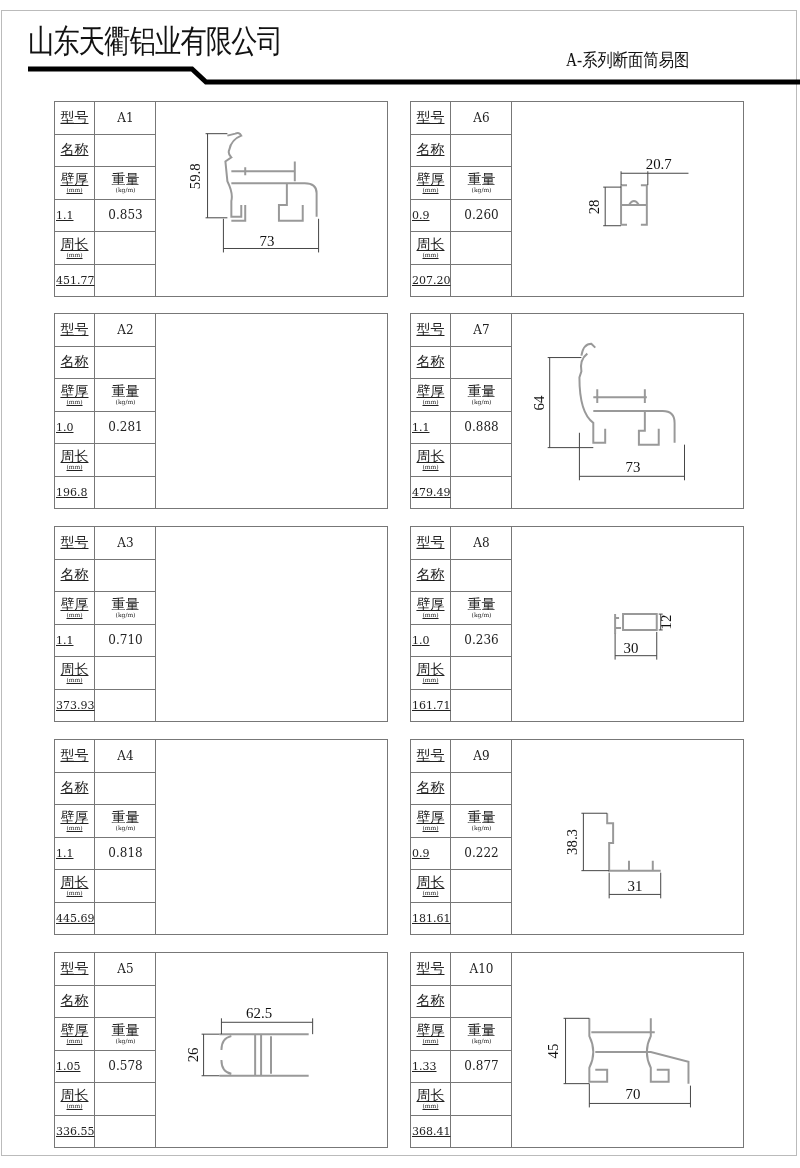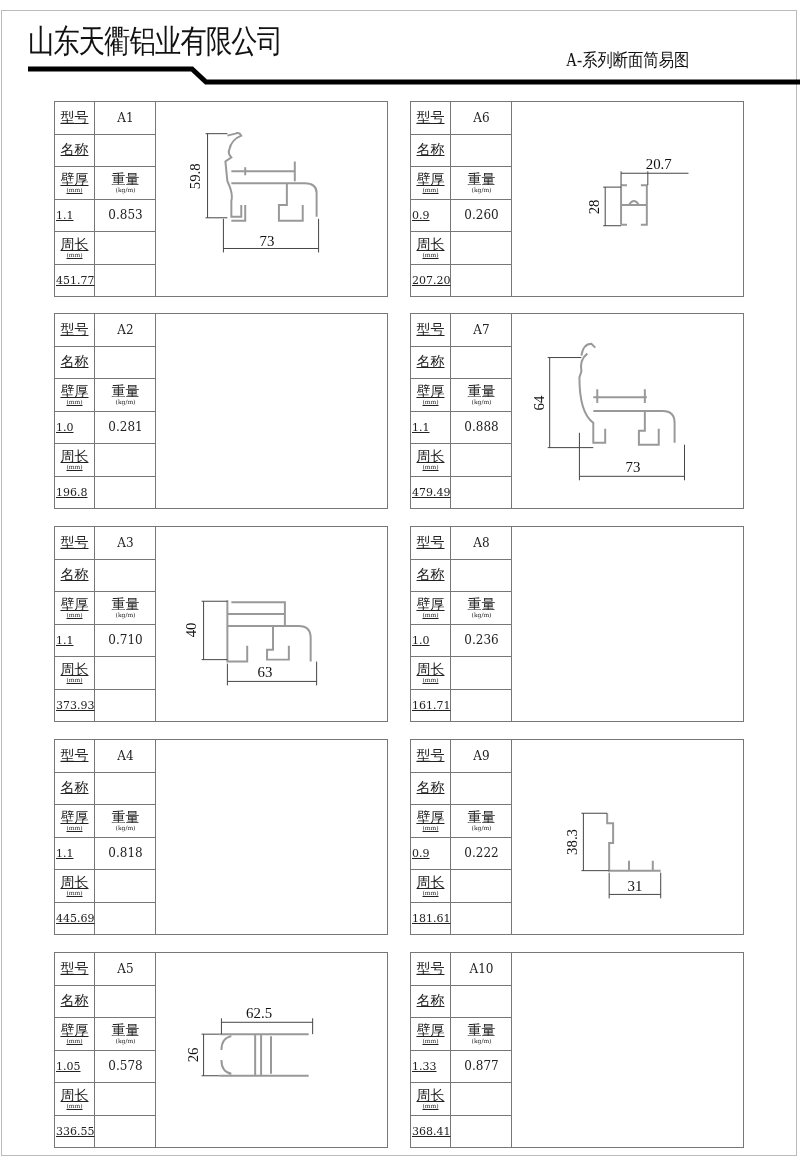--- a/index.html
+++ b/index.html
@@ -289,33 +289,20 @@
               <span class="unit">(mm)</span>
             </div>
           </div>
        <div class="c2"></div>
      </div>
      <div class="row" style="top:162.5px;border-bottom:none">
        <div class="c1 left val">373.93</div>
        <div class="c2"></div>
      </div>
    </div>
-   <div class="drawing">
-     <svg viewBox="0 0 233 196" preserveAspectRatio="none">
-       <path d="M72 74 L72 136 L92 136 L92 120 M76 76 L130 76 L130 100 M72 88 L130 88 M72 100 L144 100 Q156 100 156 112 L156 136 M118 100 L118 124 L112 124 L112 134 L134 134 L134 120" fill="none" stroke="#999" stroke-width="2"></path>
-           <line x1="46" y1="75" x2="72" y2="75" stroke="#444"></line>
-          <line x1="46" y1="134" x2="72" y2="134" stroke="#444"></line>
-          <line x1="48" y1="75" x2="48" y2="134" stroke="#444"></line>
-           <line x1="72" y1="156" x2="162" y2="156" stroke="#444"></line>
-          <line x1="72" y1="138" x2="72" y2="160" stroke="#444"></line>
-          <line x1="162" y1="136" x2="162" y2="160" stroke="#444"></line>
-       <text class="dim" transform="translate(40,104) rotate(-90)" text-anchor="middle">40</text>
-       <text class="dim" x="110" y="152" text-anchor="middle">63</text>
-     </svg>
-   </div>
     </div>
     <div class="panel" style="left: 410px; top: 526px;">
    <div class="tbl">
      <div class="row" style="top:0">
        <div class="c1">型号</div>
        <div class="c2 val">A8</div>
      </div>
      <div class="row" style="top:32.5px">
        <div class="c1">名称</div>
        <div class="c2 val"></div>
@@ -344,20 +331,33 @@
               <span class="main">周长</span>
               <span class="unit">(mm)</span>
             </div>
           </div>
        <div class="c2"></div>
      </div>
      <div class="row" style="top:162.5px;border-bottom:none">
        <div class="c1 left val">161.71</div>
        <div class="c2"></div>
      </div>
+   </div>
+   <div class="drawing">
+     <svg viewBox="0 0 233 196" preserveAspectRatio="none">
+       <path d="M104 88 L104 108 M104 92 L108 92 M104 102 L110 102 M112 88 L146 88 L146 104 L112 104 Z" fill="none" stroke="#999" stroke-width="2"></path>
+           <line x1="148" y1="88" x2="152" y2="88" stroke="#444"></line>
+          <line x1="148" y1="104" x2="152" y2="104" stroke="#444"></line>
+          <line x1="150" y1="88" x2="150" y2="104" stroke="#444"></line>
+           <line x1="104" y1="130" x2="146" y2="130" stroke="#444"></line>
+          <line x1="104" y1="108" x2="104" y2="134" stroke="#444"></line>
+          <line x1="146" y1="106" x2="146" y2="134" stroke="#444"></line>
+       <text class="dim" transform="translate(160,96) rotate(-90)" text-anchor="middle">12</text>
+       <text class="dim" x="120" y="127" text-anchor="middle">30</text>
+     </svg>
    </div>
     </div>
     <div class="panel" style="left: 54px; top: 739px;">
    <div class="tbl">
      <div class="row" style="top:0">
        <div class="c1">型号</div>
        <div class="c2 val">A4</div>
      </div>
      <div class="row" style="top:32.5px">
        <div class="c1">名称</div>
@@ -543,14 +543,27 @@
               <span class="unit">(mm)</span>
             </div>
           </div>
        <div class="c2"></div>
      </div>
      <div class="row" style="top:162.5px;border-bottom:none">
        <div class="c1 left val">368.41</div>
        <div class="c2"></div>
      </div>
    </div>
+   <div class="drawing">
+     <svg viewBox="0 0 233 196" preserveAspectRatio="none">
+       <path d="M78 66 L78 84 Q86 100 78 116 L78 130 L96 130 L96 118 L84 118 M80 80 L144 80 M140 66 L140 84 Q132 100 140 116 L140 130 L158 130 L158 118 L146 118 M84 100 L140 100 L178 110 L178 132" fill="none" stroke="#999" stroke-width="2"></path>
+           <line x1="52" y1="66" x2="78" y2="66" stroke="#444"></line>
+          <line x1="52" y1="132" x2="78" y2="132" stroke="#444"></line>
+          <line x1="54" y1="66" x2="54" y2="132" stroke="#444"></line>
+           <line x1="78" y1="152" x2="180" y2="152" stroke="#444"></line>
+          <line x1="78" y1="132" x2="78" y2="156" stroke="#444"></line>
+          <line x1="180" y1="134" x2="180" y2="156" stroke="#444"></line>
+       <text class="dim" transform="translate(46,99) rotate(-90)" text-anchor="middle">45</text>
+       <text class="dim" x="122" y="148" text-anchor="middle">70</text>
+     </svg>
+   </div>
     </div>
   </div>
 
 </body></html>

